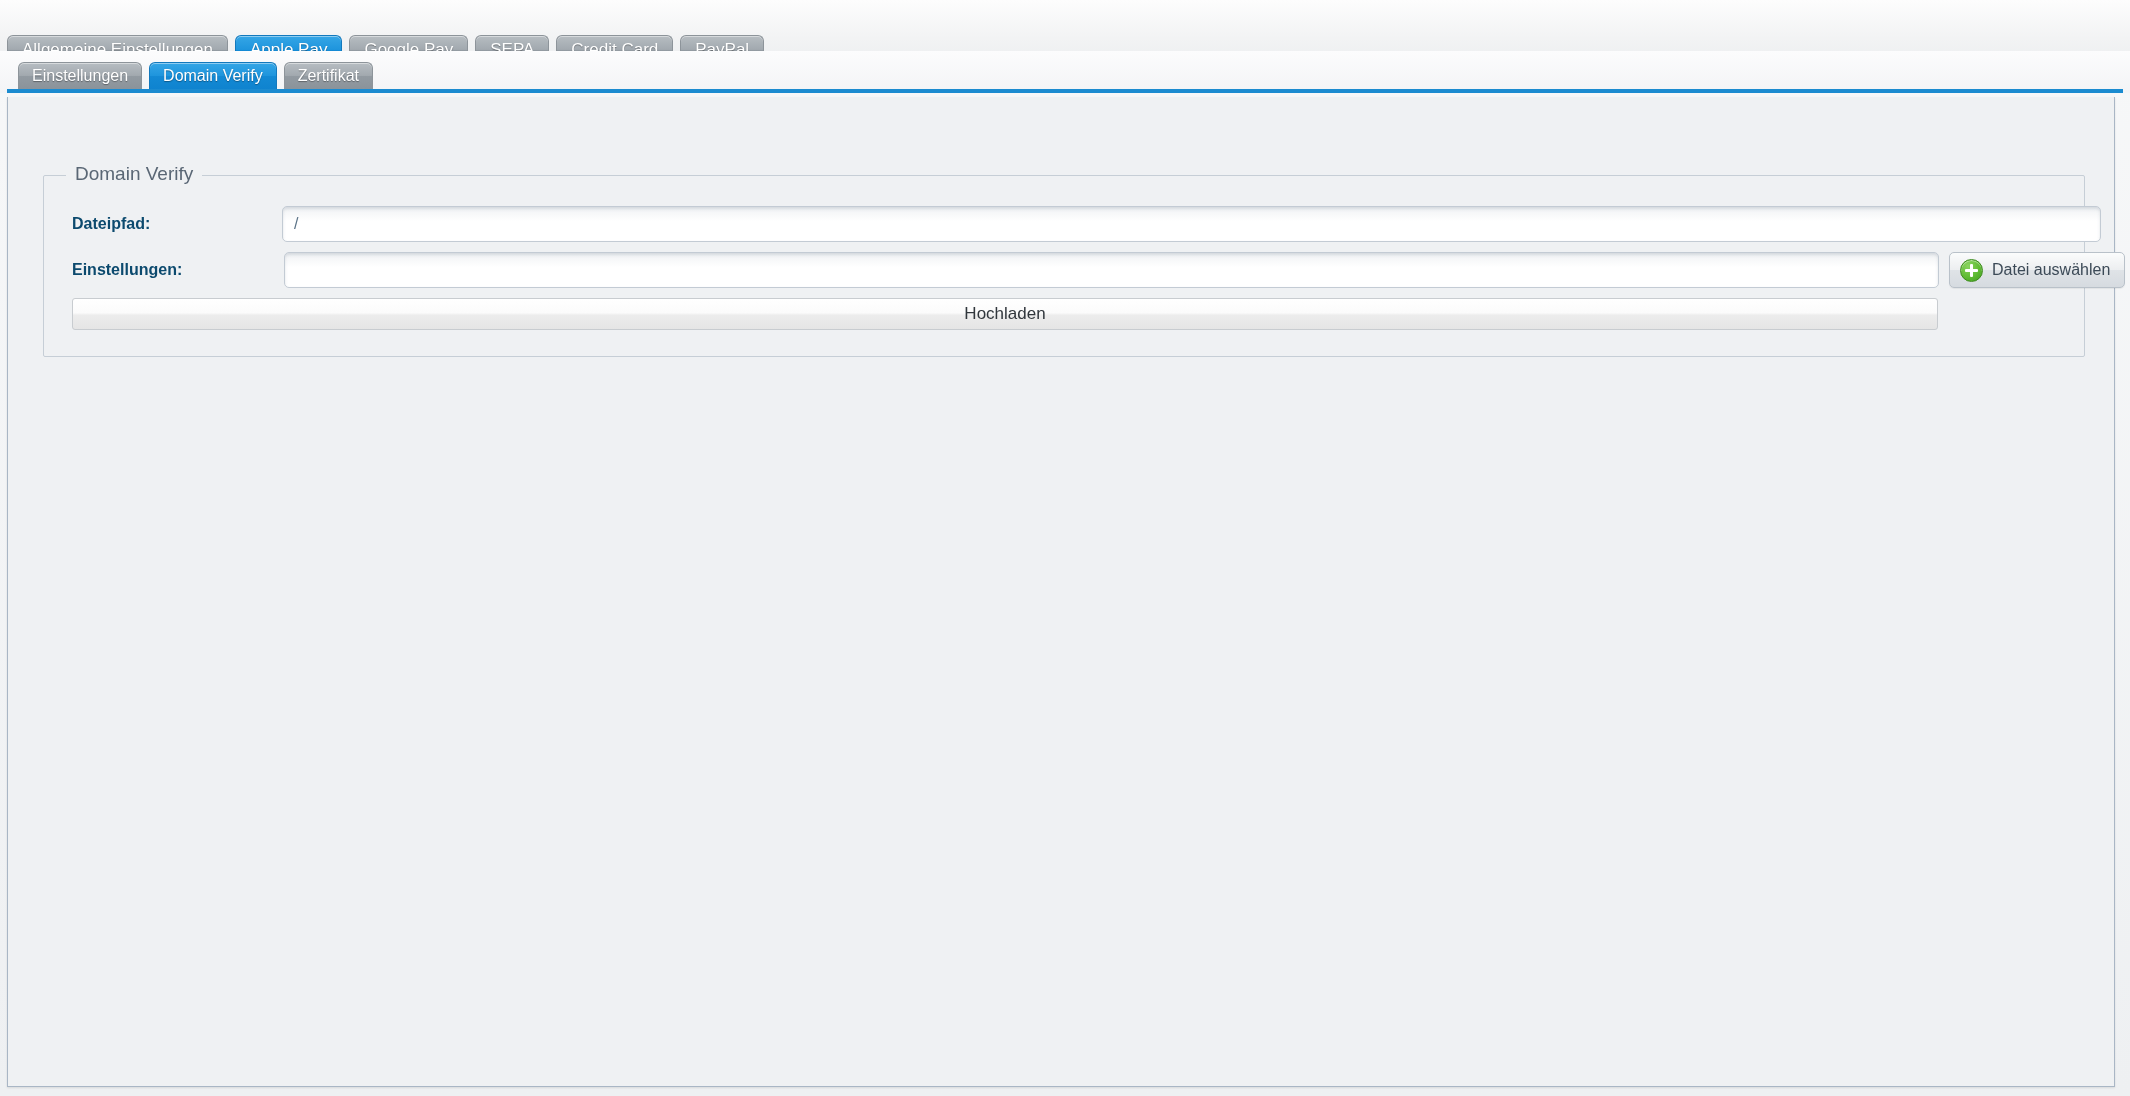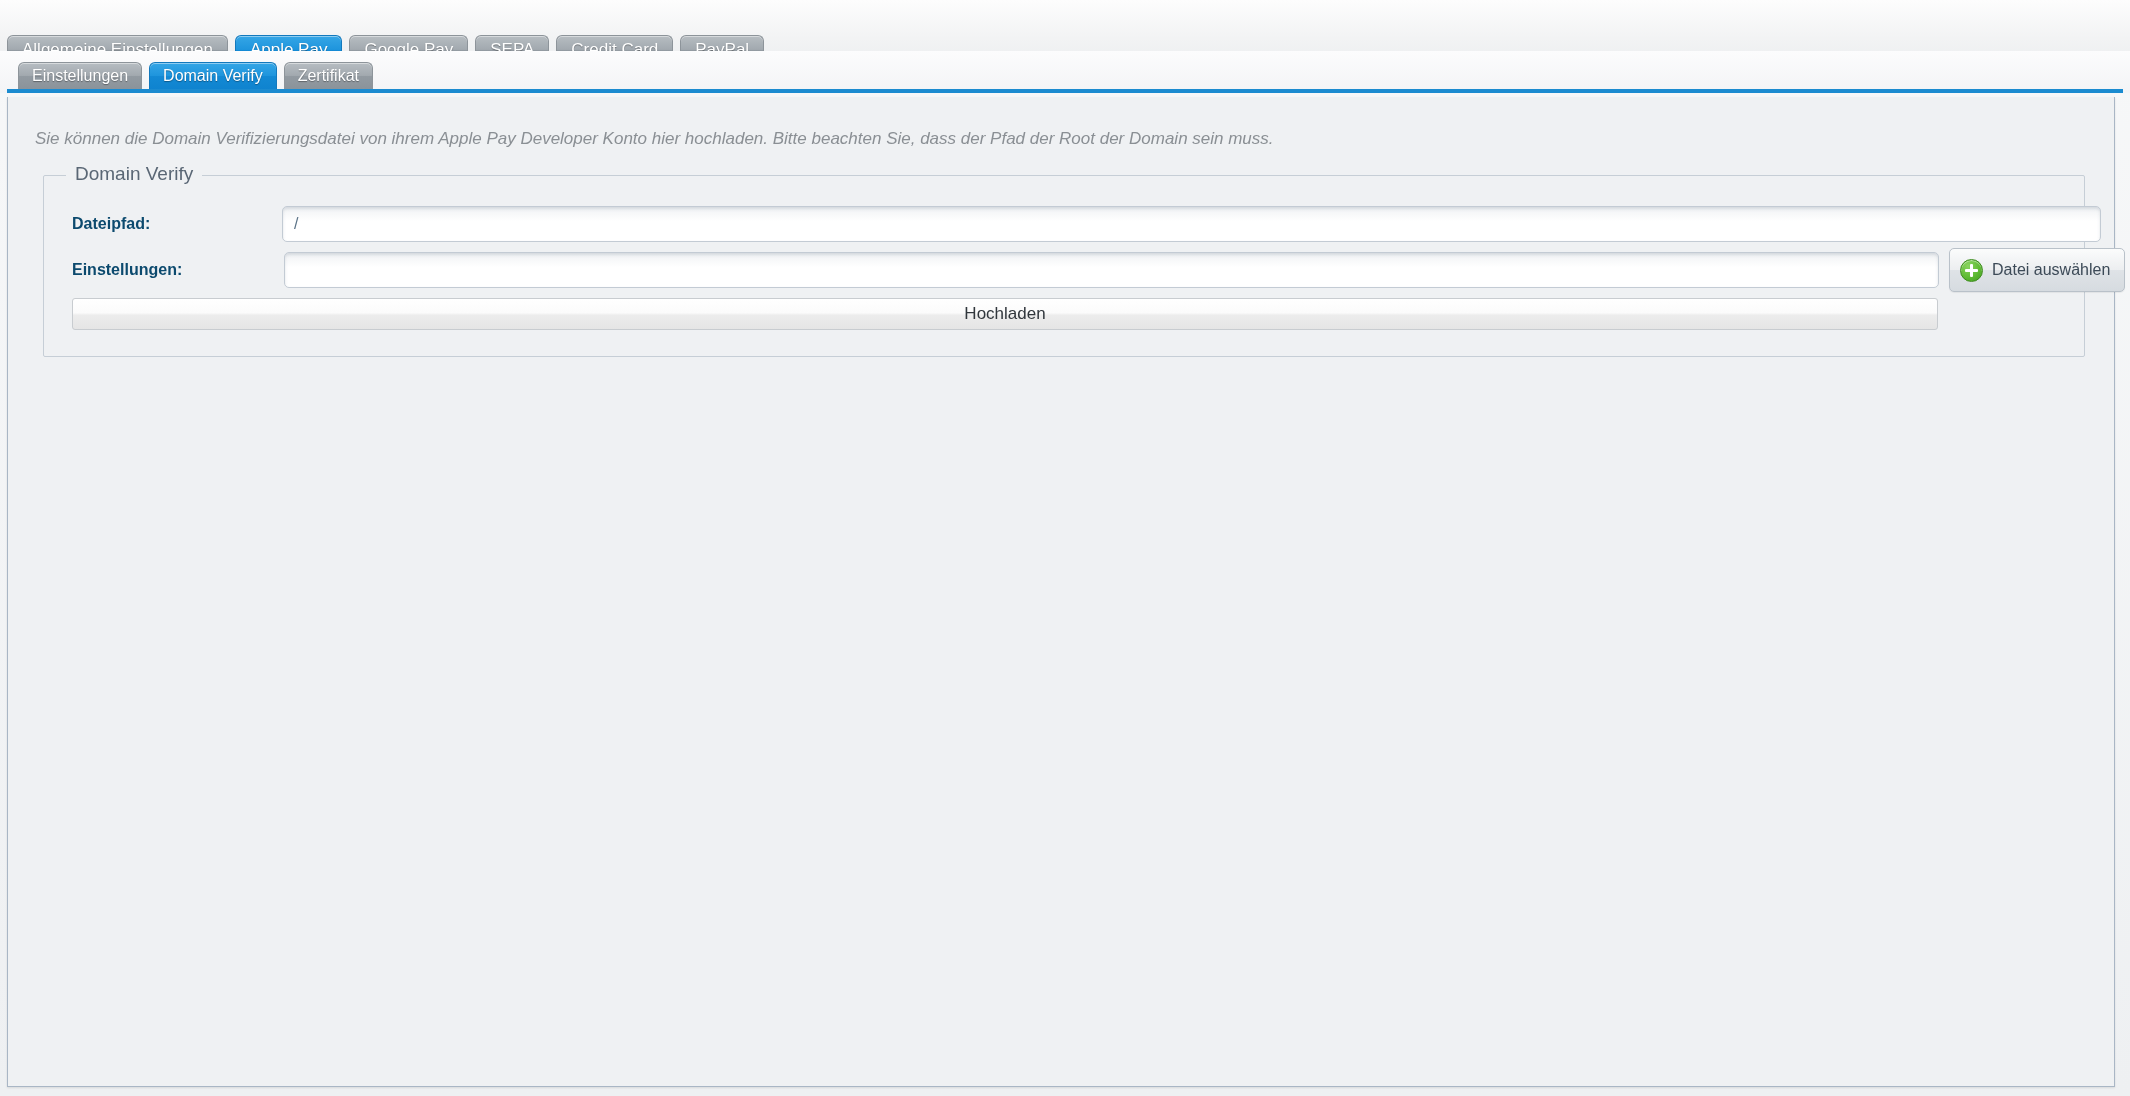--- a/index.html
+++ b/index.html
@@ -178,21 +178,21 @@
   .input-file {
     left: 240px;
     width: 1655px;
     color: #333;
   }
 
   
   .btn-choose {
     position: absolute;
     left: 1905px;
-    height: 44px;
+    height: 36px;
     padding: 0 14px 0 10px;
     display: flex;
     align-items: center;
     gap: 9px;
     border: 1px solid #b9c1c9;
     border-radius: 5px;
     background: linear-gradient(#fbfcfc 0%, #eceef0 50%, #dfe3e7 51%, #d6dbe0 100%);
     box-sizing: border-box;
     cursor: pointer;
     box-shadow: 0 1px 1px rgba(0,0,0,.06);
@@ -265,21 +265,20 @@
     <div class="tabs-row">
       <div class="tab">Einstellungen</div>
       <div class="tab active">Domain Verify</div>
       <div class="tab">Zertifikat</div>
     </div>
     <div class="sec-underline"></div>
   </div>
 
   <div class="content-panel">
 
-    <div class="intro-text">Sie können die Domain Verifizierungsdatei von ihrem Apple Pay Developer Konto hier hochladen. Bitte beachten Sie, dass der Pfad der Root der Domain sein muss.</div>
 
     <div class="fieldset">
 
       <div class="fieldset-legend">Domain Verify</div>
 
       <div class="form-row row-path">
         <span class="field-label">Dateipfad:</span>
         <input class="text-input input-path" type="text" value="/" style="">
       </div>
 

